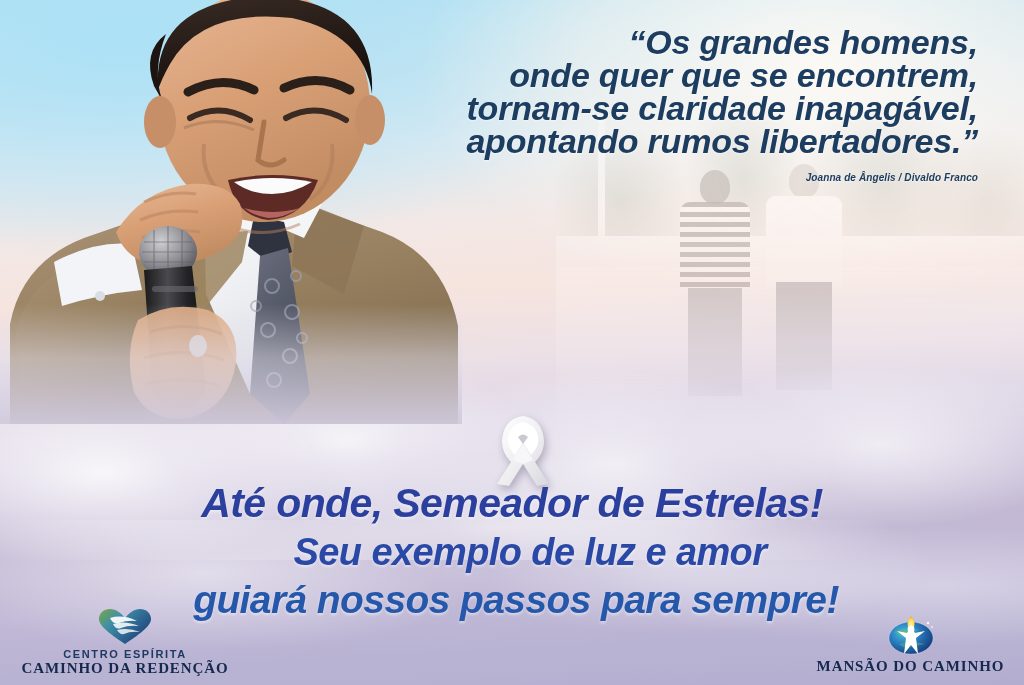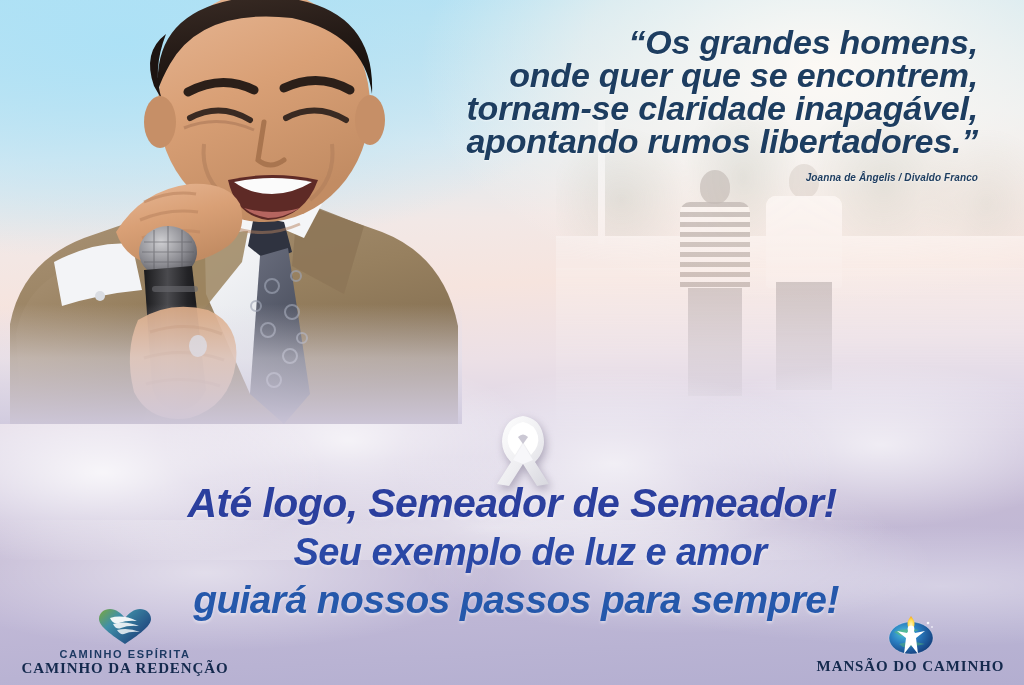--- a/index.html
+++ b/index.html
@@ -353,41 +353,41 @@
       </defs>
       <path d="M36 6 Q20 8 16 24 Q12 40 24 52 L10 74 L22 76 L36 54 L50 76 L62 74 L48 52
                Q60 40 56 24 Q52 8 36 6 Z" fill="url(#ribG)"></path>
       <path d="M36 12 Q24 14 21 26 Q19 36 28 45 L36 32 L44 45 Q53 36 51 26 Q48 14 36 12 Z" fill="#ffffff"></path>
       <path d="M31 27 Q36 22 41 27 L36 34 Z" fill="#b9b6c6" opacity="0.75"></path>
       <path d="M36 34 L26 50 L36 54 L46 50 Z" fill="#f7f7fa"></path>
     </svg>
   </div>
 
   <div class="headline">
-    <div class="hl hl-1">Até logo, Semeador de Semeador!</div>
+    <div class="hl hl-1">Até onde, Semeador de Estrelas!</div>
     <div class="hl hl-2">Seu exemplo de luz e amor</div>
     <div class="hl hl-3">guiará nossos passos para sempre!</div>
   </div>
 
   <div class="logo-left">
     <svg class="logo-mark" width="56" height="38" viewBox="0 0 56 38" aria-hidden="true">
       <defs>
         <linearGradient id="heartG" x1="0" y1="0" x2="1" y2="0.7">
           <stop offset="0%" stop-color="#7aa83f"></stop>
           <stop offset="35%" stop-color="#3f8fa8"></stop>
           <stop offset="100%" stop-color="#1d3f7a"></stop>
         </linearGradient>
       </defs>
       <path d="M28 36 C10 24 2 17 2 11 C2 5 7 1 13 1 C19 1 24 5 28 10
                C32 5 37 1 43 1 C49 1 54 5 54 11 C54 17 46 24 28 36 Z" fill="url(#heartG)"></path>
       <path d="M13 10 Q26 6 40 13 Q30 12 22 15 Q16 17 13 10 Z" fill="#ffffff" opacity="0.92"></path>
       <path d="M16 16 Q28 12 42 18 Q31 17 24 20 Q19 22 16 16 Z" fill="#ffffff" opacity="0.86"></path>
       <path d="M20 22 Q31 19 43 24 Q33 23 27 26 Q23 27 20 22 Z" fill="#ffffff" opacity="0.8"></path>
     </svg>
-    <div class="logo-line-1">CAMINHO ESPÍRITA</div>
+    <div class="logo-line-1">CENTRO ESPÍRITA</div>
     <div class="logo-line-2">CAMINHO DA REDENÇÃO</div>
   </div>
 
   <div class="logo-right">
     <svg class="logo-mark" width="52" height="42" viewBox="0 0 52 42" aria-hidden="true">
       <defs>
         <radialGradient id="globeG" cx="0.35" cy="0.35" r="0.8">
           <stop offset="0%" stop-color="#4fc2d8"></stop>
           <stop offset="40%" stop-color="#2a7fc2"></stop>
           <stop offset="100%" stop-color="#10306e"></stop>

